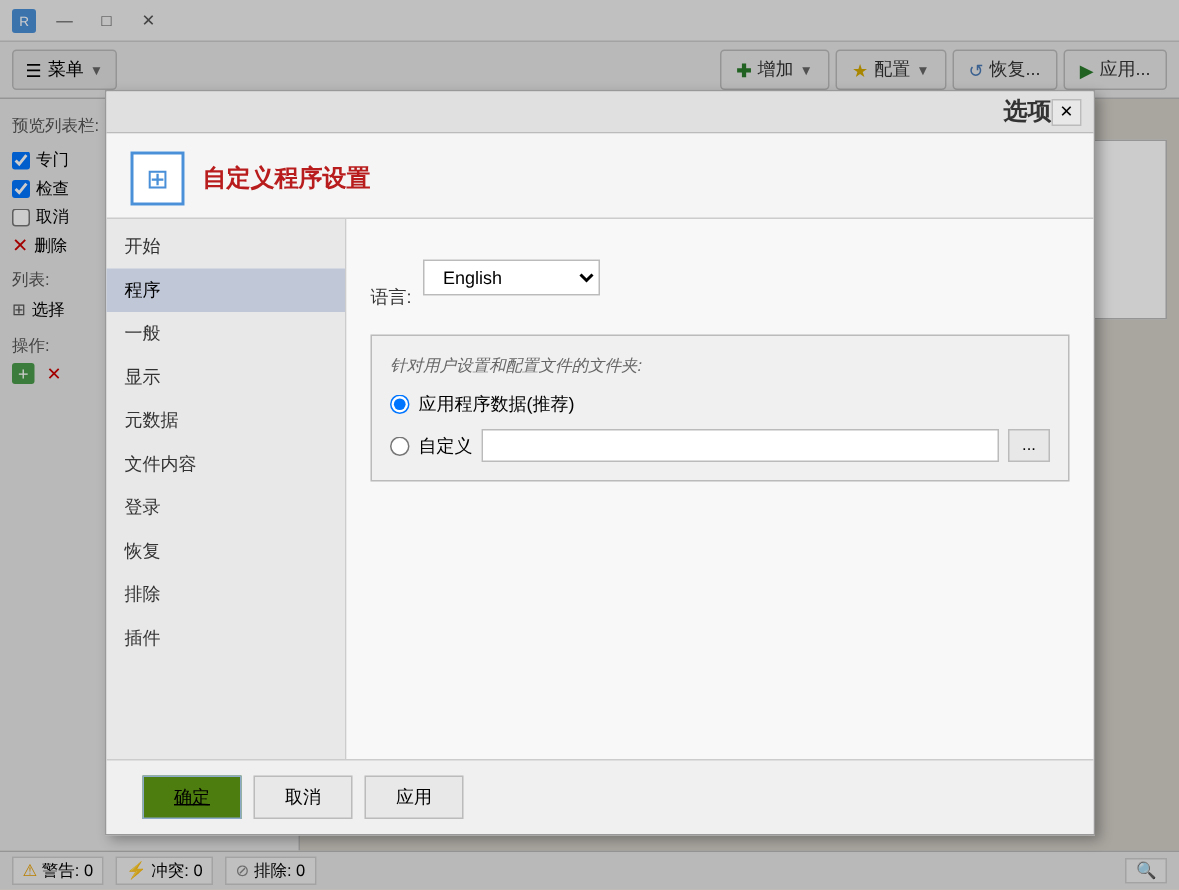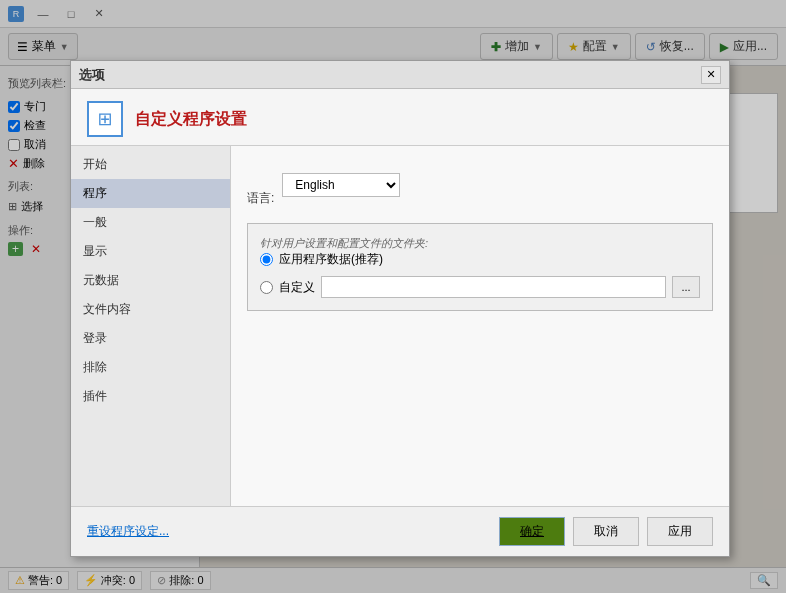--- a/index.html
+++ b/index.html
@@ -225,23 +225,24 @@
     .modal-title-bar {
       background: #e0e0e0;
       height: 28px;
       display: flex;
       align-items: center;
       padding: 0 8px;
       border-bottom: 1px solid #bbb;
     }
     .modal-title-text {
       flex: 1;
-      font-size: 13px;
+      font-size: 16px;
       font-weight: bold;
       color: #333;
+      text-align: right;
     }
     .modal-close-btn {
       width: 20px;
       height: 18px;
       border: 1px solid #bbb;
       background: #e8e8e8;
       cursor: pointer;
       display: flex;
       align-items: center;
       justify-content: center;
@@ -330,21 +331,21 @@
 
     
     .config-box {
       border: 1px solid #bbb;
       background: #f0f0f0;
       padding: 12px;
     }
     .config-box-label {
       font-size: 11px;
       color: #666;
-      margin-bottom: 0;
+      margin-bottom: 10px;
       font-style: italic;
     }
     .radio-row {
       display: flex;
       align-items: center;
       gap: 6px;
       margin-bottom: 8px;
       font-size: 12px;
     }
     .radio-row input[type="radio"] {
@@ -523,20 +524,21 @@
     <div class="modal-body">
 
       <div class="modal-nav">
         <div class="nav-item">开始</div>
         <div class="nav-item active">程序</div>
         <div class="nav-item">一般</div>
         <div class="nav-item">显示</div>
         <div class="nav-item">元数据</div>
         <div class="nav-item">文件内容</div>
         <div class="nav-item">登录</div>
+        <div class="nav-item">恢复</div>
         <div class="nav-item">排除</div>
         <div class="nav-item">插件</div>
       </div>
 
       <div class="modal-content">
 
         <div class="lang-row">
           <span class="lang-label">语言:</span>
           <select class="lang-select">
             <option>English</option>
@@ -557,19 +559,18 @@
             <input type="radio" name="config_folder" style="">
             <span>自定义</span>
             <input class="custom-input" type="text" value="" style="">
             <button class="browse-btn">...</button>
           </div>
         </div>
       </div>
     </div>
 
     <div class="modal-footer">
-      <span class="reset-link">重设程序设定...</span>
       <button class="modal-btn primary">确定</button>
       <button class="modal-btn">取消</button>
       <button class="modal-btn">应用</button>
     </div>
   </div>
 </div>
 
 </body></html>

